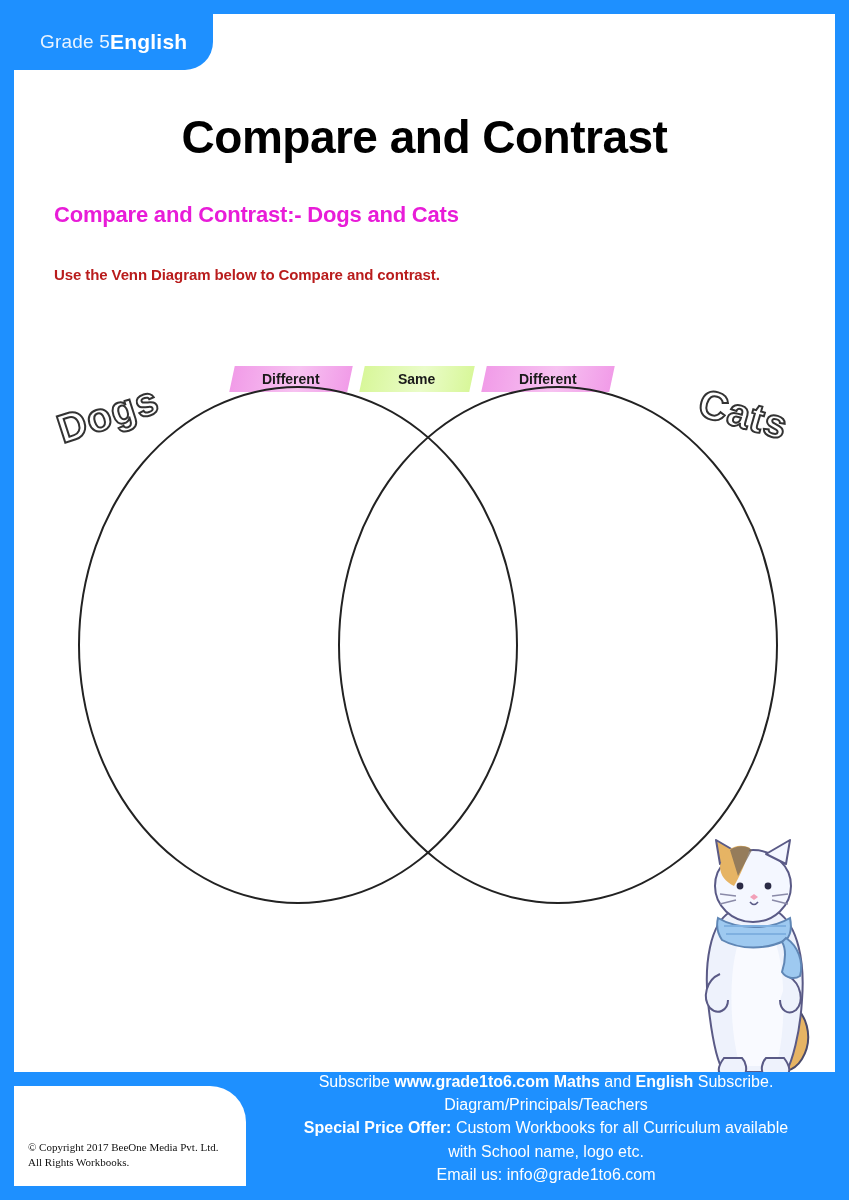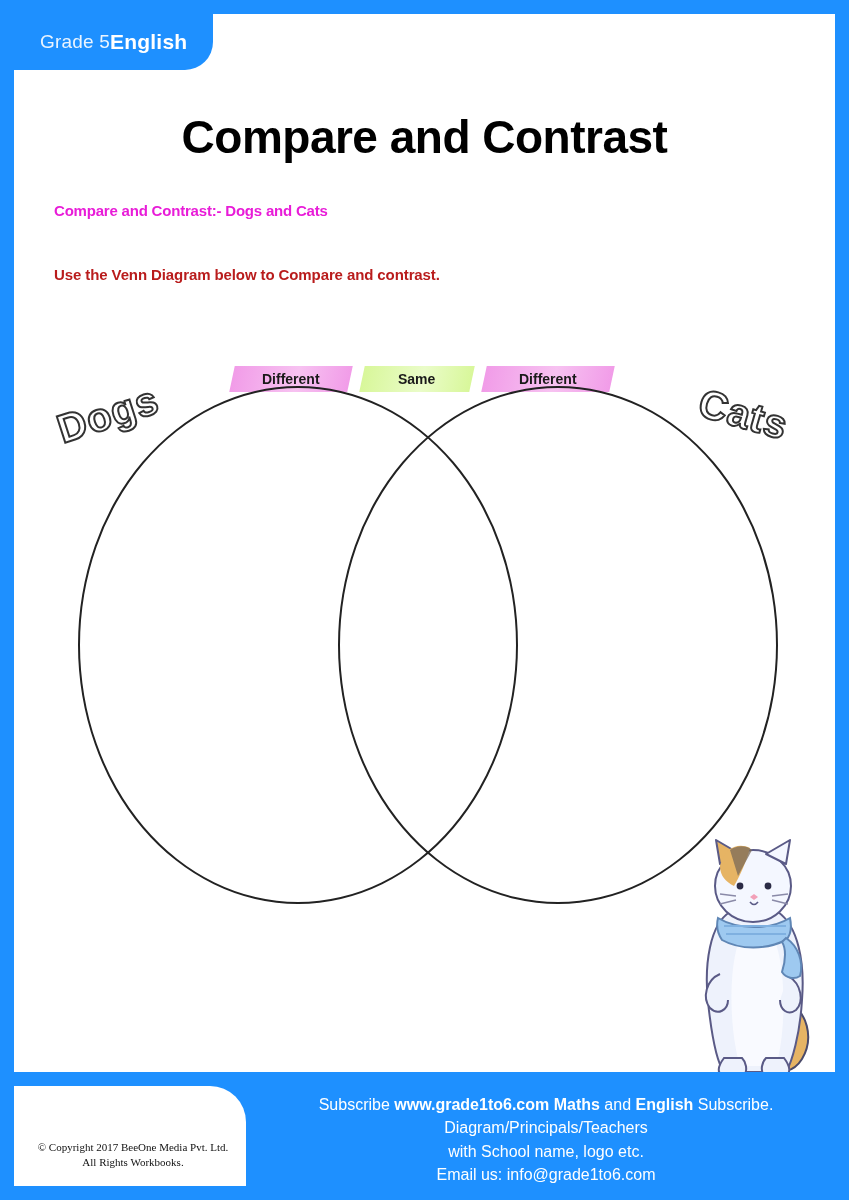--- a/index.html
+++ b/index.html
@@ -70,21 +70,21 @@
     text-align: center;
     font-size: 46px;
     font-weight: bold;
     color: #000000;
     letter-spacing: -0.5px;
   }
   #subtitle {
     position: absolute;
     left: 40px;
     top: 188px;
-    font-size: 15px;
+    font-size: 22px;
     font-weight: bold;
     color: #e81cd8;
     letter-spacing: -0.2px;
   }
   #instruction {
     position: absolute;
     left: 40px;
     top: 252px;
     font-size: 15px;
     font-weight: bold;
@@ -185,21 +185,21 @@
     width: 232px;
     height: 100px;
     background: #ffffff;
     border-top-right-radius: 36px;
   }
   #copyright {
     position: absolute;
     left: 28px;
     bottom: 30px;
     width: 210px;
-    text-align: center;
+    text-align: left;
     font-family: "Liberation Serif", serif;
     font-size: 11px;
     color: #111111;
     line-height: 1.35;
   }
   #footer-text {
     position: absolute;
     left: 250px;
     bottom: 14px;
     width: 592px;
@@ -289,17 +289,18 @@
 
   <div id="footer">
     <div id="footer-white-notch"></div>
     <div id="copyright">
       <div>© Copyright 2017 BeeOne Media Pvt. Ltd.</div>
       <div>All Rights Workbooks.</div>
     </div>
     <div id="footer-text">
       <div class="row"><span>Subscribe </span><span class="b">www.grade1to6.com Maths</span><span> and </span><span class="b">English</span><span> Subscribe.</span></div>
       <div class="row">Diagram/Principals/Teachers</div>
+      <div class="row"><span class="b">Special Price Offer:</span><span> Custom Workbooks for all Curriculum available</span></div>
       <div class="row">with School name, logo etc.</div>
       <div class="row">Email us: info@grade1to6.com</div>
     </div>
   </div>
 </div>
 
 </body></html>

